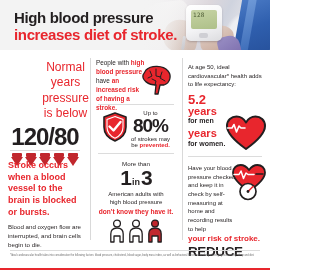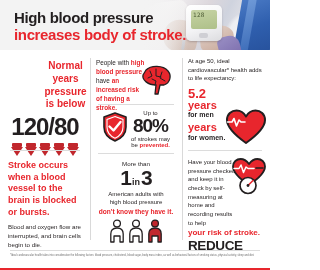--- a/index.html
+++ b/index.html
@@ -94,36 +94,36 @@
   .headline .l2 { display:block; font-size:15px; color:#e8262d; }
 
   
   .grid {
     position:absolute; left:0; top:50px; width:270px; height:196px;
     display:flex;
   }
   .col { position:relative; }
   .col-l { width:90px; }
   .col-m { width:92px; }
-  .col-r { width:88px; }
+  .col-r { width:88px;margin-top:6px; }
   .vdiv {
     position:absolute; top:8px; width:1px; height:182px;
     background:#d9d9d9;
   }
   .vdiv.v1 { left:90px; }
   .vdiv.v2 { left:182px; }
   .hdiv {
     position:absolute; height:1px; background:#dcdcdc;
   }
 
   
   .cell { position:absolute; text-align:center; width:100%; }
 
   .kicker {
-    color:#e8262d; font-weight:bold; font-size:10px; line-height:1.28;padding-left:41px;
+    color:#e8262d; font-weight:normal; font-size:12px; line-height:1.28;padding-left:41px;
   }
   .bignum {
     font-weight:bold; color:#231f20; letter-spacing:-1px;
   }
 
   
   .arrows { display:flex; justify-content:center; gap:2px; margin-top:2px; }
   .arrow { width:12px; height:13px; position:relative; }
   .arrow .cap {
     position:absolute; top:0; left:1px; width:10px; height:4px;
@@ -180,21 +180,21 @@
       <div class="bp-device">
         <div class="bp-screen"></div>
         <div class="bp-digits">128</div>
         <div class="bp-btn"></div>
       </div>
       <div class="bp-tube"></div>
       <div class="photo-fade"></div>
     </div>
     <div class="headline">
       <span class="l1">High blood pressure</span>
-      <span class="l2">increases body of stroke.</span>
+      <span class="l2">increases diet of stroke.</span>
     </div>
   </div>
 
   <div class="grid">
 
     <div class="vdiv v1"></div>
     <div class="vdiv v2"></div>
 
     <div class="col col-l">
 

